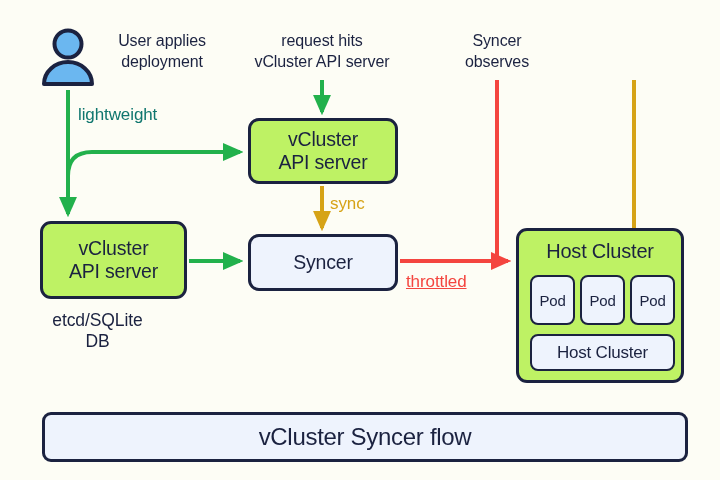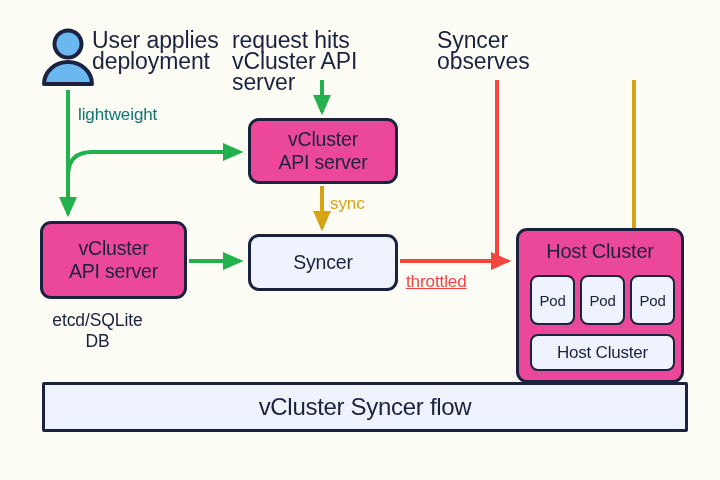--- a/index.html
+++ b/index.html
@@ -21,43 +21,44 @@
   #wires {
     position: absolute;
     left: 0; top: 0;
     width: 720px; height: 480px;
     pointer-events: none;
   }
 
   .caption {
     position: absolute;
     color: #1b2240;
-    font-size: 23px;
+    font-size: 16px;
     line-height: 21px;
+    text-align: center;
     white-space: pre-line;
     letter-spacing: -0.1px;
   }
 
   .edge-label {
     position: absolute;
     font-size: 17px;
     line-height: 20px;
     white-space: nowrap;
     letter-spacing: -0.1px;
   }
   .edge-label.green  { color: #0f766e; }
   .edge-label.yellow { color: #d6a317; }
   .edge-label.red    { color: #f4453f; text-decoration: underline; }
 
   .node {
     position: absolute;
     box-sizing: border-box;
     border: 3px solid #1b2240;
     border-radius: 11px;
-    background: #ec4899;
+    background: #bef264;
     color: #1b2240;
     display: flex;
     align-items: center;
     justify-content: center;
     text-align: center;
     font-size: 19.5px;
     line-height: 23px;
     white-space: pre-line;
     letter-spacing: -0.2px;
   }
@@ -105,26 +106,26 @@
     display: flex;
     align-items: center;
     justify-content: center;
     font-size: 17px;
     letter-spacing: -0.2px;
   }
 
   #banner {
     position: absolute;
     left: 42px;
-    top: 382px;
+    top: 412px;
     width: 646px;
     height: 50px;
     box-sizing: border-box;
     border: 3px solid #1b2240;
-    border-radius: 2px;
+    border-radius: 9px;
     background: #eef3fd;
     color: #1b2240;
     display: flex;
     align-items: center;
     justify-content: center;
     font-size: 24px;
     letter-spacing: -0.3px;
   }
 
   #person {

